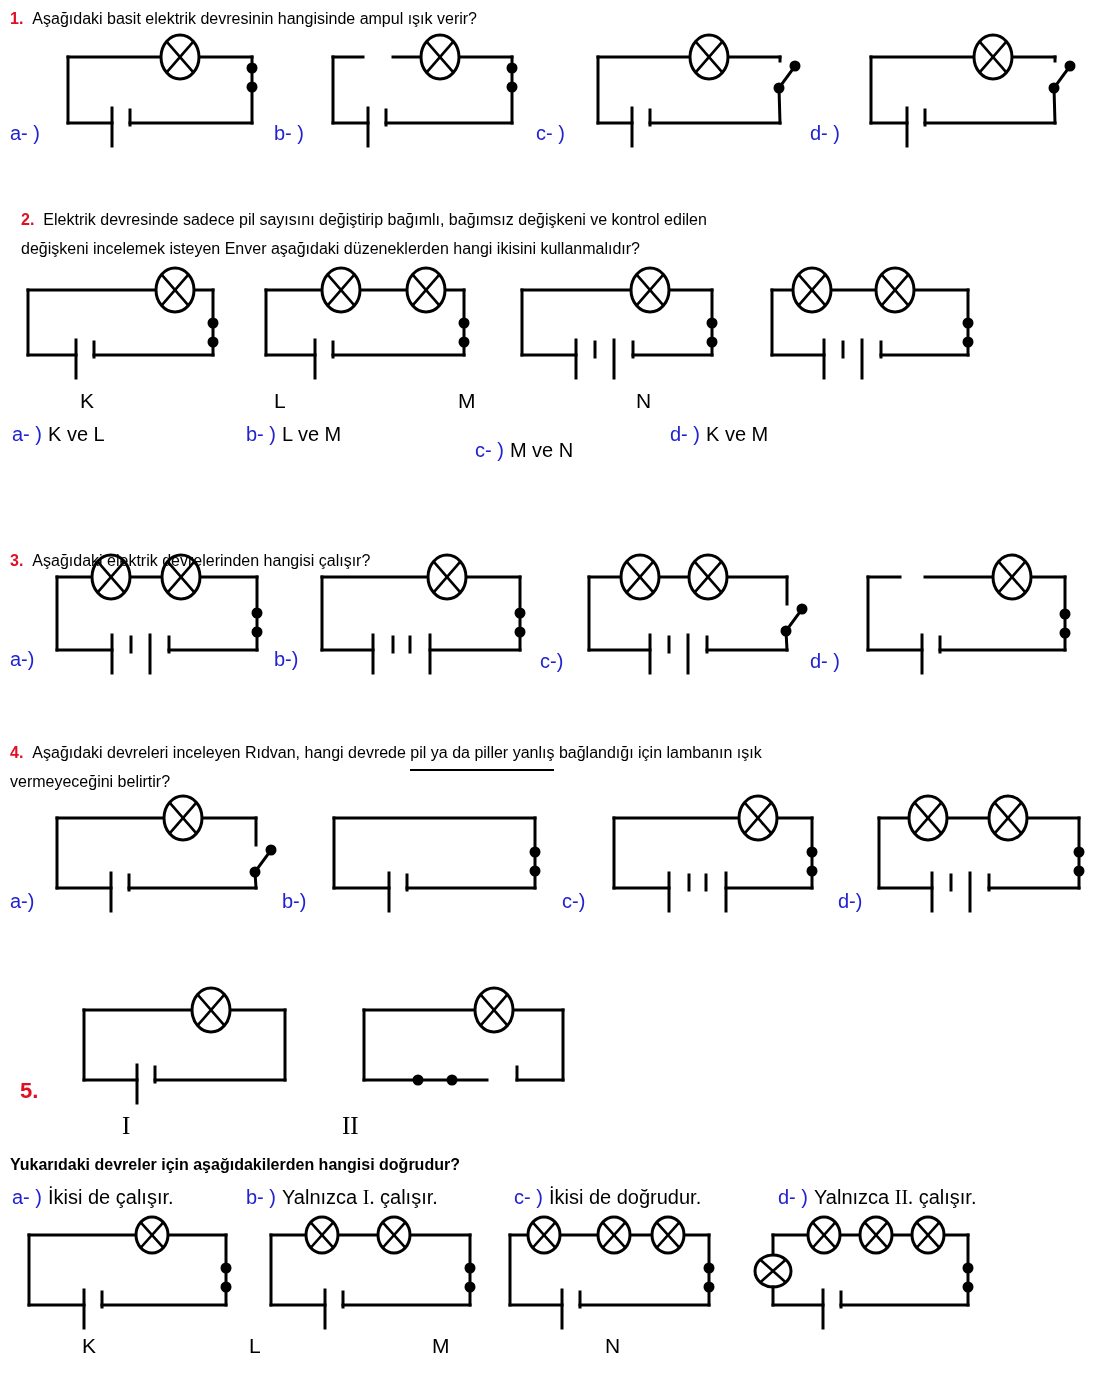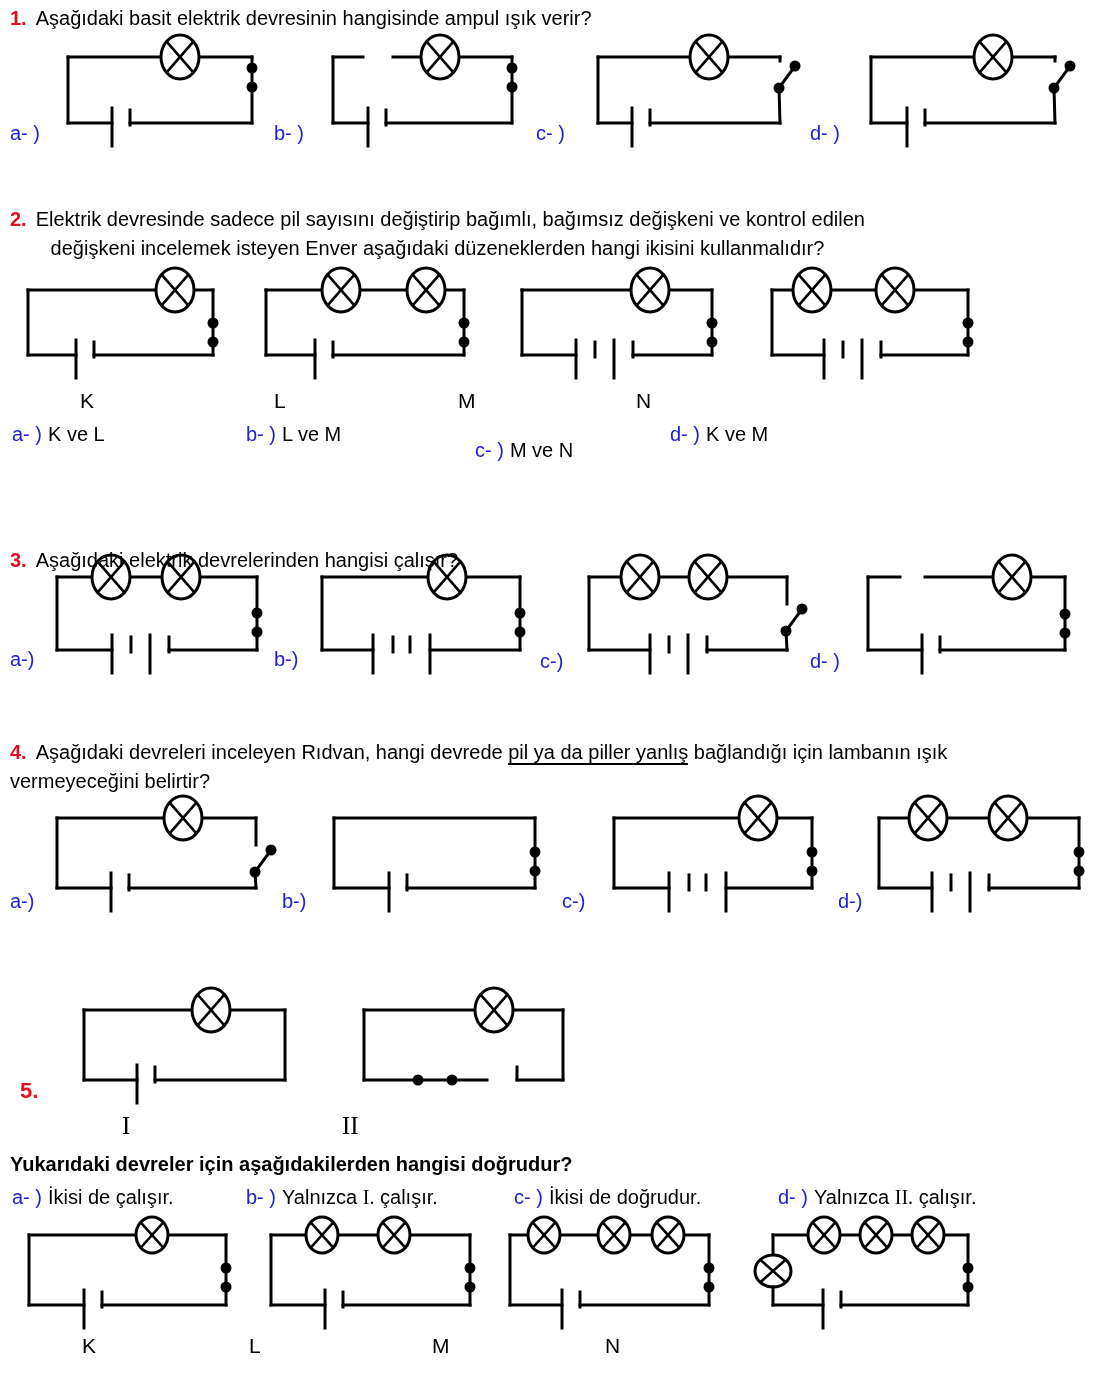--- a/index.html
+++ b/index.html
@@ -1,22 +1,22 @@
 <!DOCTYPE html>
 <html><head>
 <meta charset="utf-8">
 <style>
   html,body{margin:0;padding:0;background:#ffffff;}
   #page{position:relative;width:1107px;height:1375px;background:#ffffff;overflow:hidden;
         font-family:"Liberation Sans","DejaVu Sans",sans-serif;color:#000;}
   .abs{position:absolute;white-space:nowrap;}
-  .qtitle{font-size:20px;line-height:29px;color:#000;}
+  .qtitle{font-size:16px;line-height:29px;color:#000;}
   .qnum{font-weight:bold;margin-right:9px;}
   .tline{display:block;}
-  .uline{border-bottom:2px solid #000;padding-bottom:0px;}
+  .uline{border-bottom:2px solid #000;padding-bottom:8px;}
   .opt{font-size:20px;}
   .opt-letter{font-weight:normal;}
   .opt-text{color:#000;margin-left:6px;}
   .clabel{font-size:21px;color:#000;}
   .rlabel{font-family:"Liberation Serif","DejaVu Serif",serif;font-size:25px;color:#000;}
   .bignum{font-size:22px;font-weight:bold;}
   .roman{font-family:"Liberation Serif","DejaVu Serif",serif;}
   svg{position:absolute;left:0;top:0;}
 </style>
 </head>
@@ -417,21 +417,21 @@
         <line x1="841" y1="1292" x2="841" y2="1307" stroke="#000000" stroke-width="3" stroke-linecap="square"></line>
       </g>
     </svg>
 
   <div class="abs qtitle" style="left: 10px; top: 4px;"><span class="qnum" style="color: rgb(224, 15, 34);">1.</span><span>Aşağıdaki basit elektrik devresinin hangisinde ampul ışık verir?</span></div>
   <div class="abs opt" style="left: 10px; top: 122px;"><span class="opt-letter" style="color: rgb(34, 34, 208);">a- )</span></div>
   <div class="abs opt" style="left: 274px; top: 122px;"><span class="opt-letter" style="color: rgb(34, 34, 208);">b- )</span></div>
   <div class="abs opt" style="left: 536px; top: 122px;"><span class="opt-letter" style="color: rgb(34, 34, 208);">c- )</span></div>
   <div class="abs opt" style="left: 810px; top: 122px;"><span class="opt-letter" style="color: rgb(34, 34, 208);">d- )</span></div>
 
-  <div class="abs qtitle" style="left: 10px; top: 205px; text-align: center;">
+  <div class="abs qtitle" style="left: 21px; top: 205px;">
     <span class="tline"><span class="qnum" style="color: rgb(224, 15, 34);">2.</span><span>Elektrik devresinde sadece pil sayısını değiştirip bağımlı, bağımsız değişkeni ve kontrol edilen</span></span>
     <span class="tline">değişkeni incelemek isteyen Enver aşağıdaki düzeneklerden hangi ikisini kullanmalıdır?</span>
   </div>
   <div class="abs clabel" style="left: 80px; top: 389px;">K</div>
   <div class="abs clabel" style="left: 274px; top: 389px;">L</div>
   <div class="abs clabel" style="left: 458px; top: 389px;">M</div>
   <div class="abs clabel" style="left: 636px; top: 389px;">N</div>
   <div class="abs opt" style="left: 12px; top: 423px;"><span class="opt-letter" style="color: rgb(34, 34, 208);">a- )</span><span class="opt-text">K ve L</span></div>
   <div class="abs opt" style="left: 246px; top: 423px;"><span class="opt-letter" style="color: rgb(34, 34, 208);">b- )</span><span class="opt-text">L ve M</span></div>
   <div class="abs opt" style="left: 468px; top: 439px; margin-left: 7px;"><span class="opt-letter" style="color: rgb(34, 34, 208);">c- )</span><span class="opt-text">M ve N</span></div>

